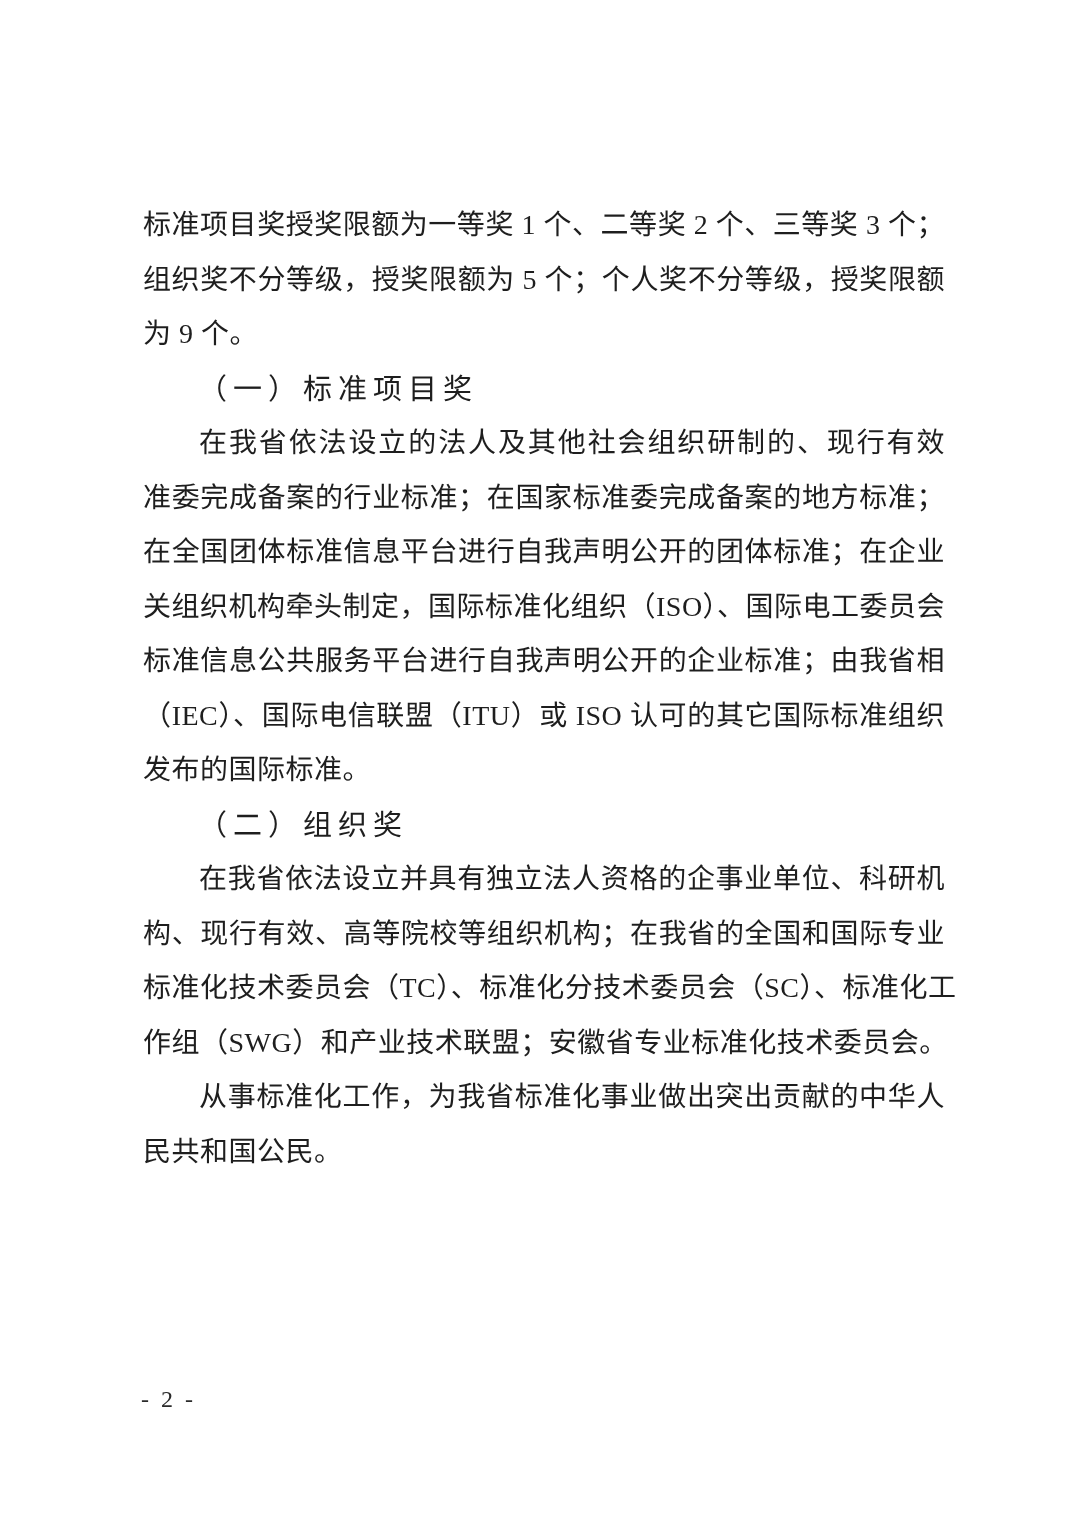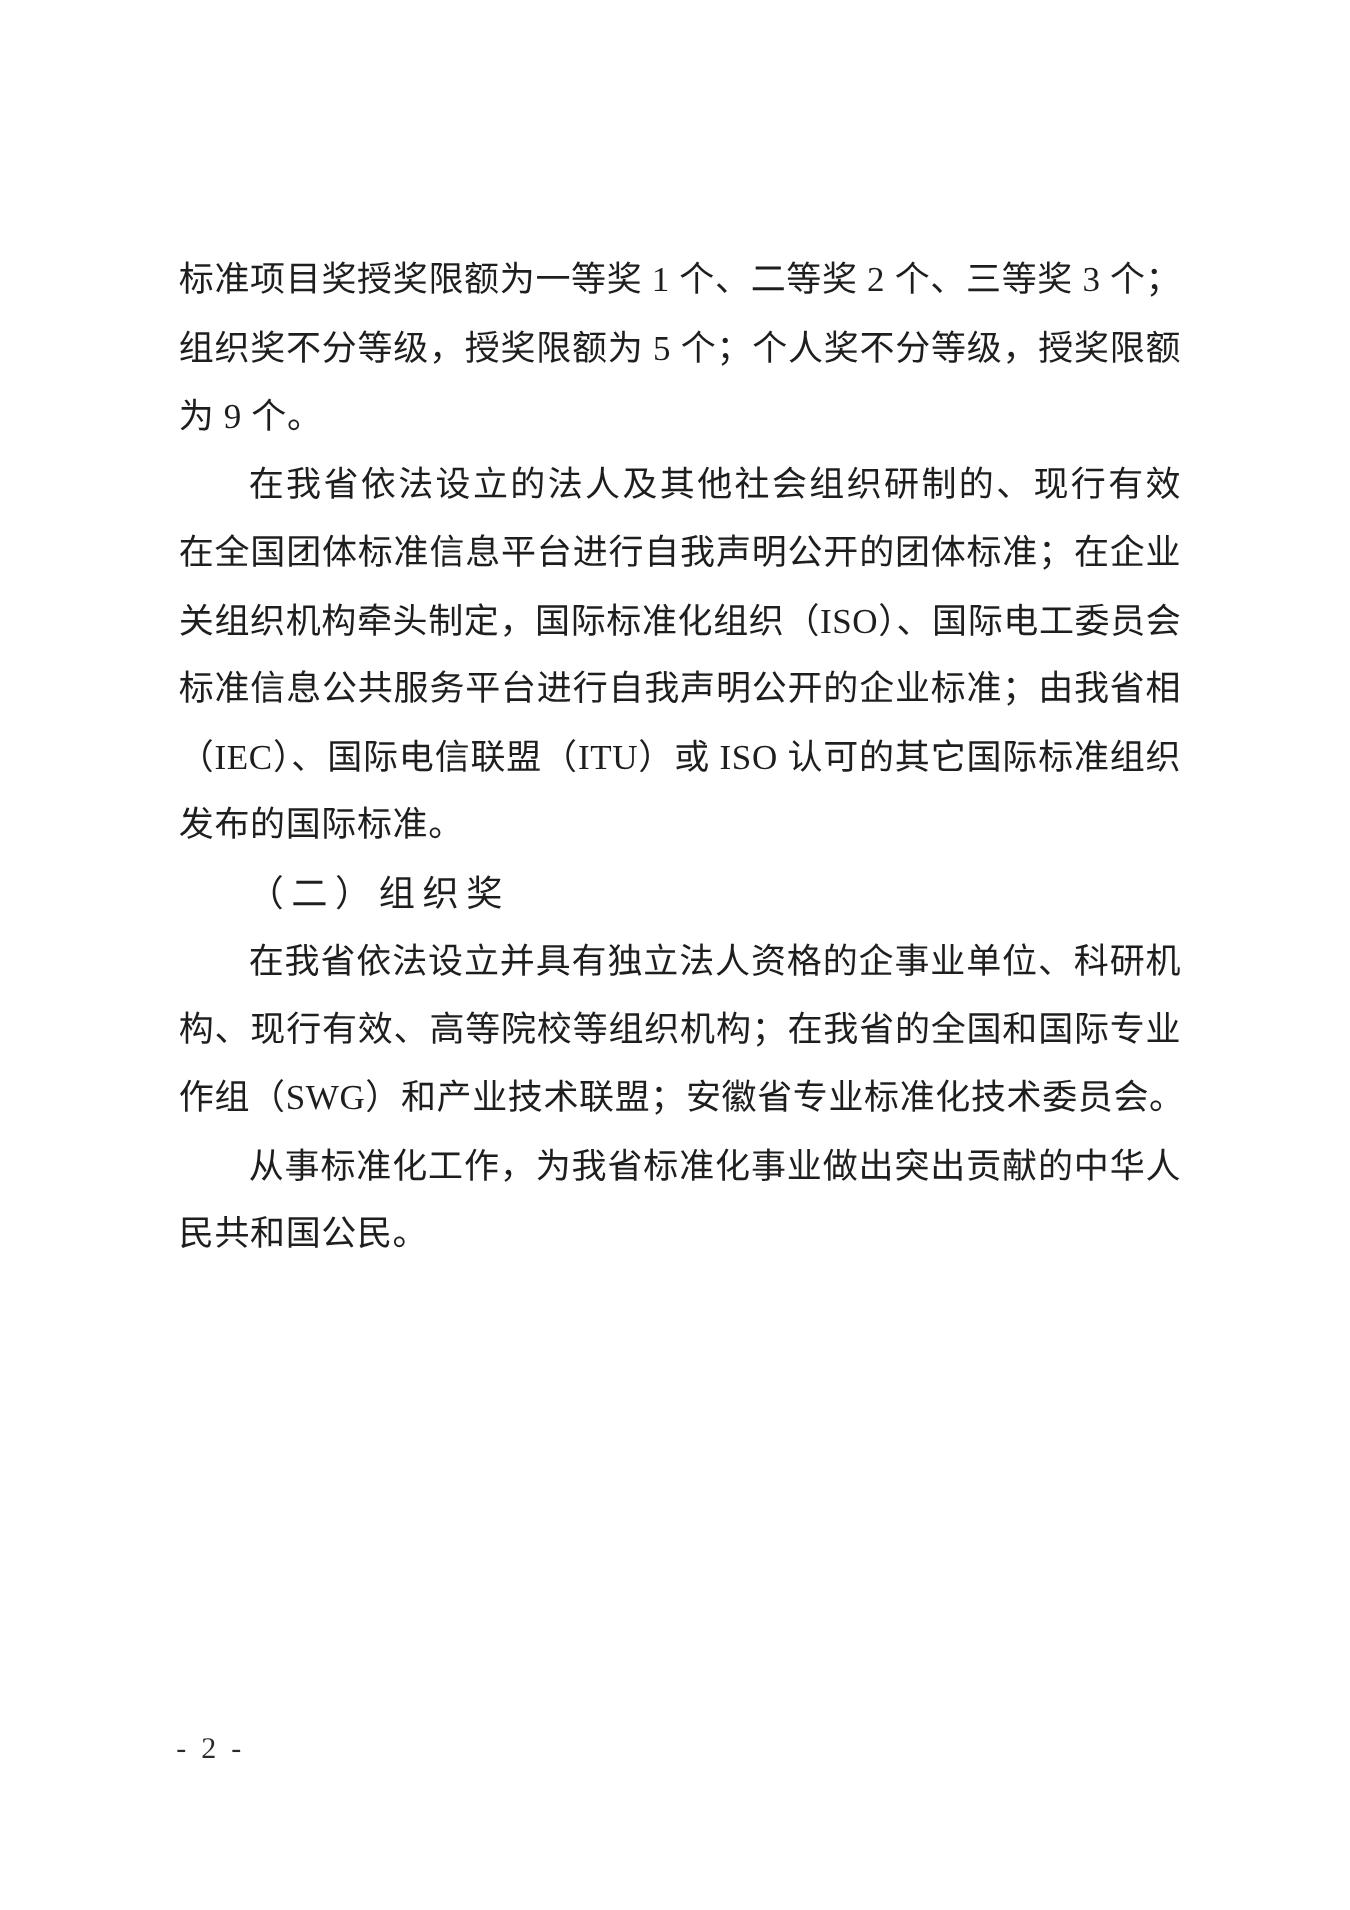--- a/index.html
+++ b/index.html
@@ -61,27 +61,30 @@
   }
 </style>
 </head>
 <body>
 
 <div class="page">
   <div class="text-column">
     <div class="line fill">标准项目奖授奖限额为一等奖 1 个、二等奖 2 个、三等奖 3 个；</div>
     <div class="line fill">组织奖不分等级，授奖限额为 5 个；个人奖不分等级，授奖限额</div>
     <div class="line">为 9 个。</div>
+    <div class="line subheading">（一）标准项目奖</div>
     <div class="line fill indent">在我省依法设立的法人及其他社会组织研制的、现行有效</div>
+    <div class="line fill">准委完成备案的行业标准；在国家标准委完成备案的地方标准；</div>
     <div class="line fill">在全国团体标准信息平台进行自我声明公开的团体标准；在企业</div>
     <div class="line fill">关组织机构牵头制定，国际标准化组织（ISO）、国际电工委员会</div>
     <div class="line fill">标准信息公共服务平台进行自我声明公开的企业标准；由我省相</div>
     <div class="line fill">（IEC）、国际电信联盟（ITU）或 ISO 认可的其它国际标准组织</div>
     <div class="line">发布的国际标准。</div>
     <div class="line subheading">（二）组织奖</div>
     <div class="line fill indent">在我省依法设立并具有独立法人资格的企事业单位、科研机</div>
     <div class="line fill">构、现行有效、高等院校等组织机构；在我省的全国和国际专业</div>
+    <div class="line fill">标准化技术委员会（TC）、标准化分技术委员会（SC）、标准化工</div>
     <div class="line fill">作组（SWG）和产业技术联盟；安徽省专业标准化技术委员会。</div>
     <div class="line fill indent">从事标准化工作，为我省标准化事业做出突出贡献的中华人</div>
     <div class="line">民共和国公民。</div>
   </div>
   <div class="page-number">- 2 -</div>
 </div>
 
 </body></html>

